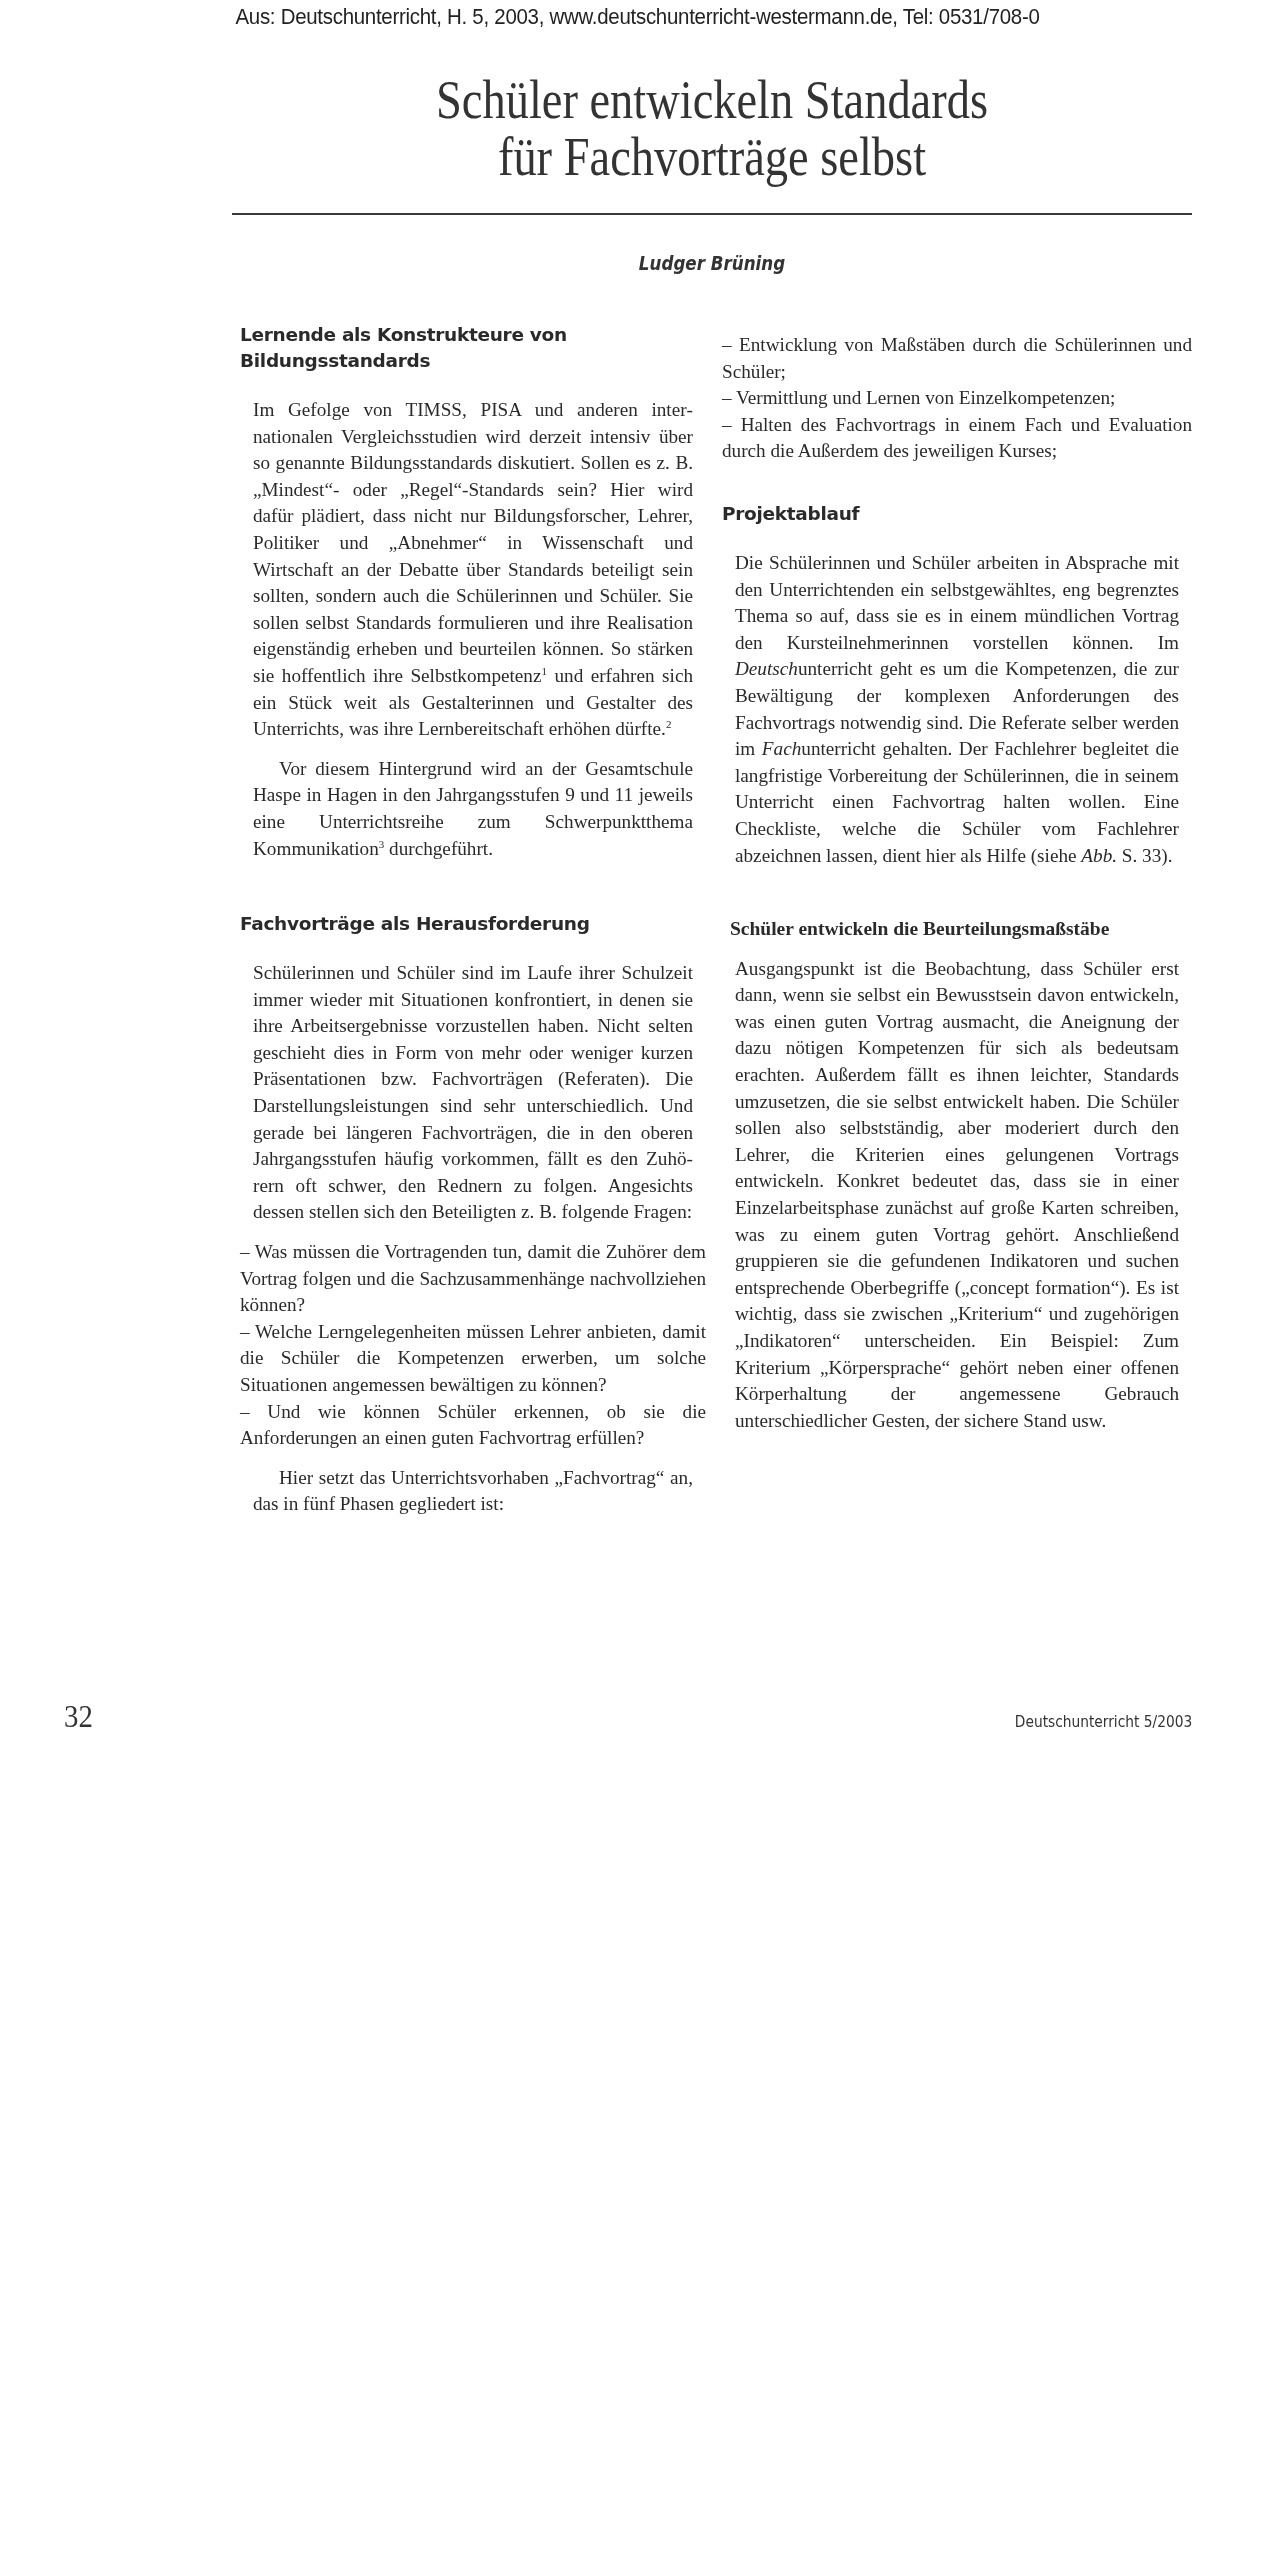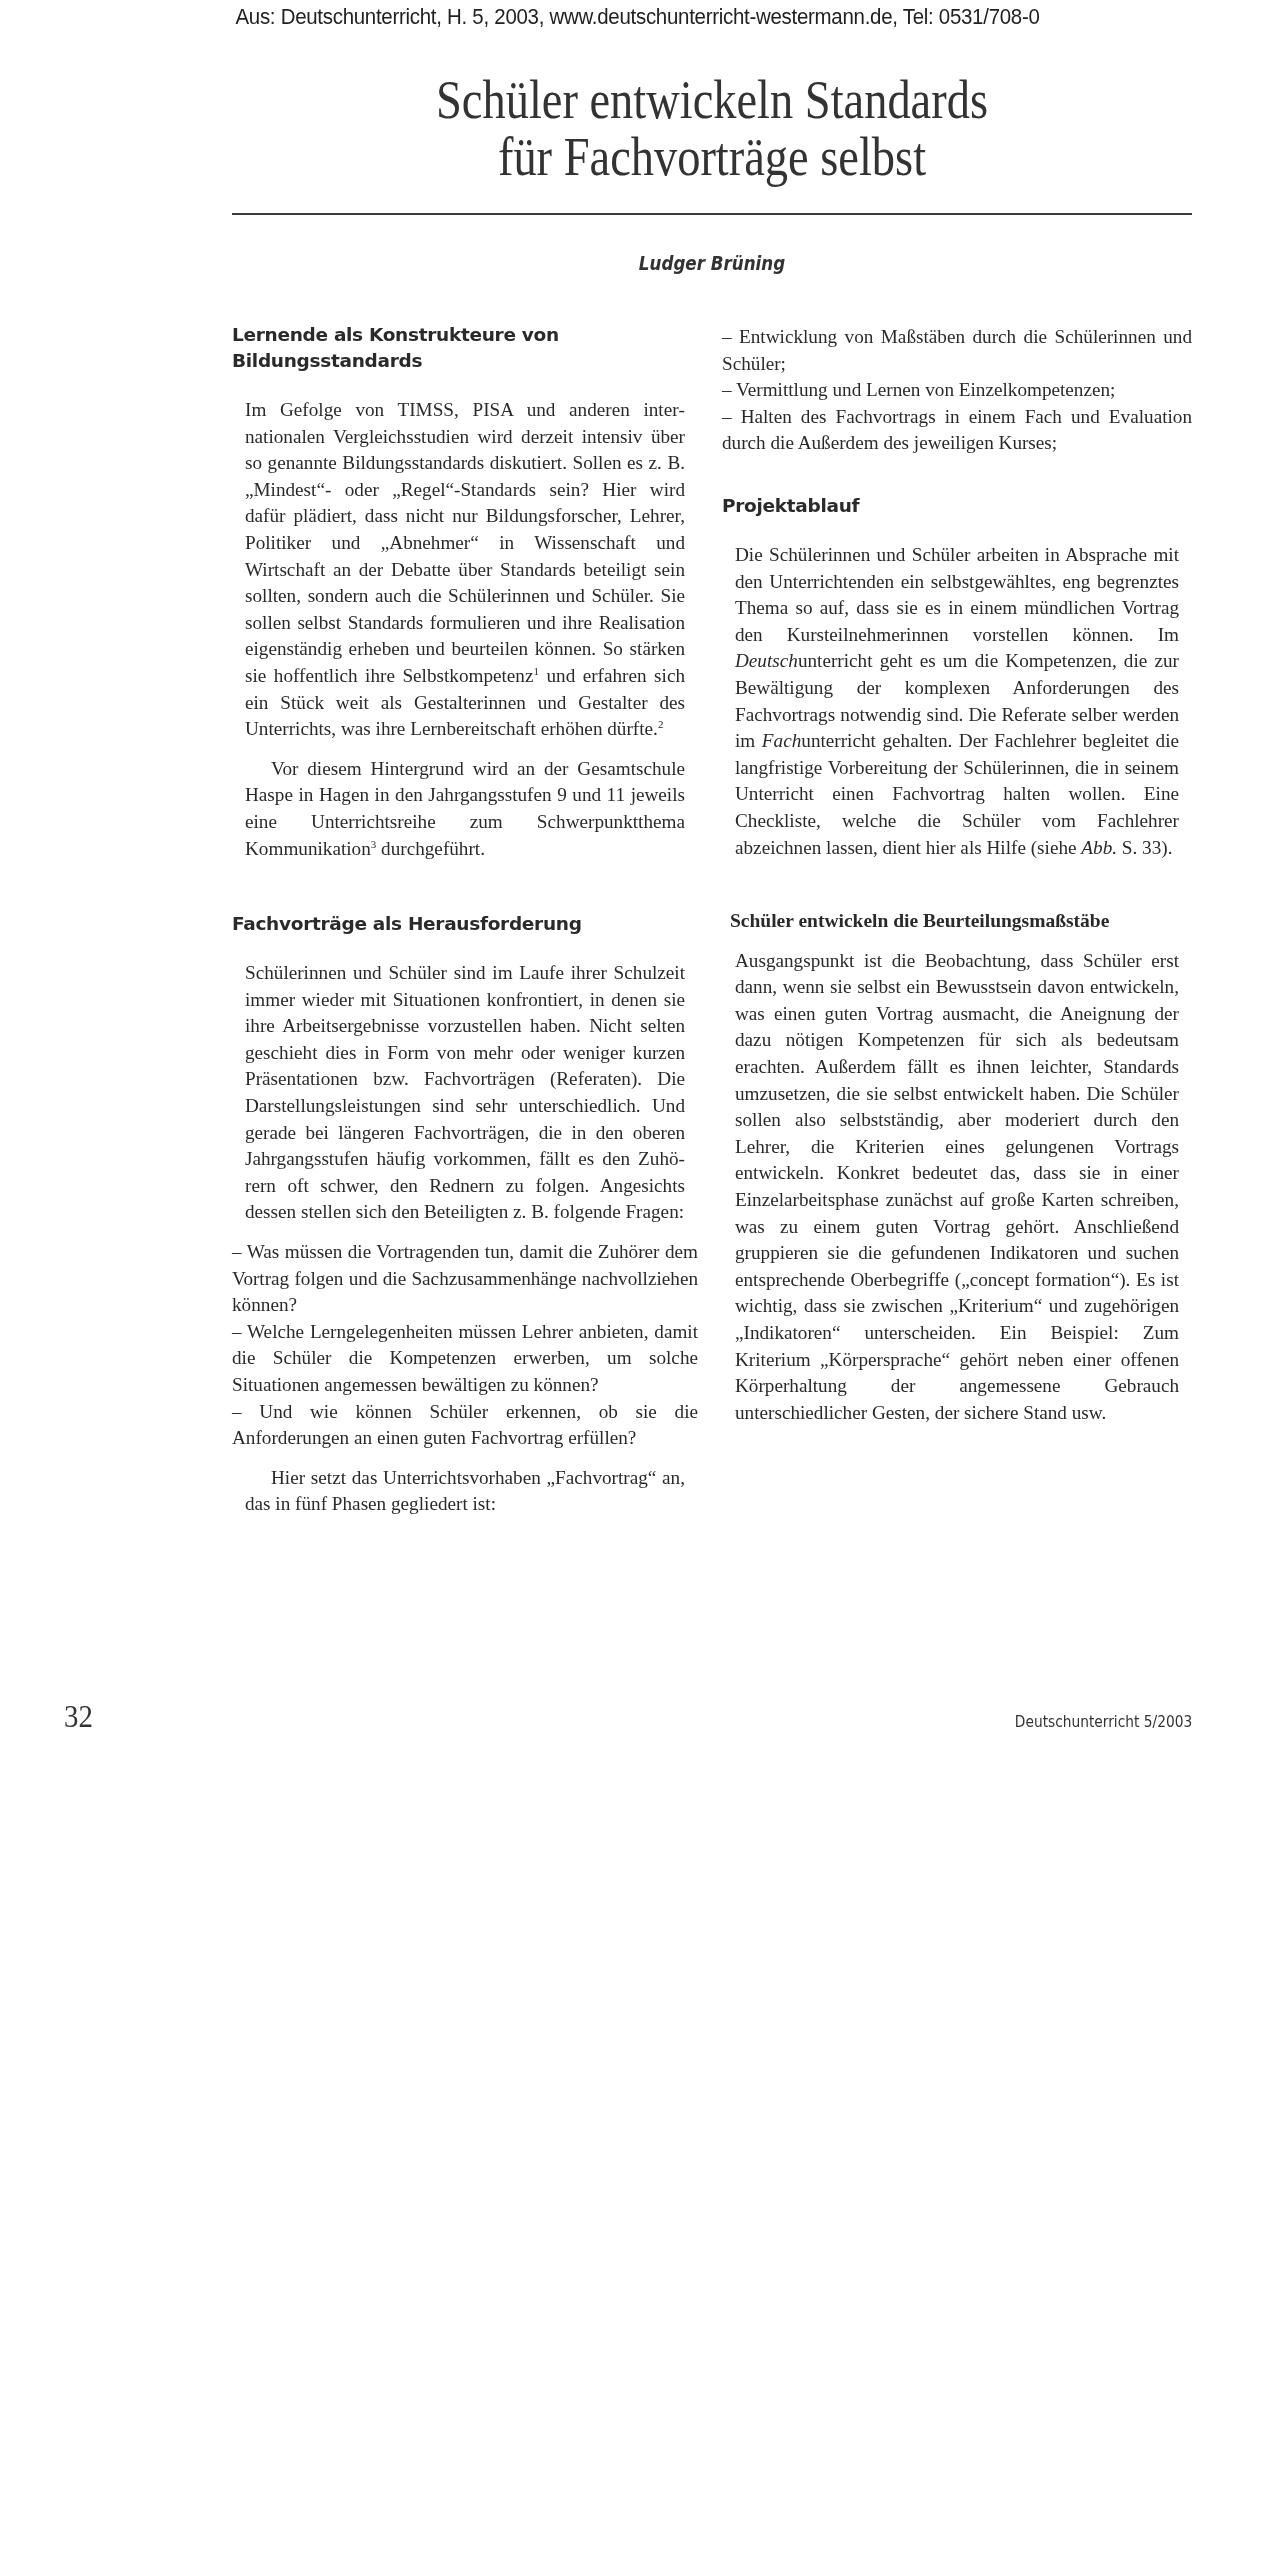--- a/index.html
+++ b/index.html
@@ -14,22 +14,22 @@
     font-family: "Liberation Serif", serif; font-size: 54px; line-height: 57px; color: #333;
     transform: scaleX(0.86); transform-origin: center;
   }
   .rule { position: absolute; top: 213px; left: 232px; width: 960px; height: 2px; background: #3a3a3a; }
   .author {
     position: absolute; top: 252px; left: 232px; width: 960px; text-align: center;
     font-family: "DejaVu Sans", sans-serif; font-style: italic; font-weight: bold;
     font-size: 19px; color: #333; transform: scaleX(0.88); transform-origin: center;
   }
   .col { position: absolute; width: 466px; font-family: "Liberation Serif", serif; font-size: 19.2px; line-height: 26.6px; color: #2a2a2a; }
-  .col-left { left: 232px; top: 322px; }
-  .col-right { left: 722px; top: 324px; width: 470px; }
+  .col-left { left: 240px; top: 322px; }
+  .col-right { left: 722px; top: 332px; width: 470px; }
   .h-sans {
     font-family: "DejaVu Sans", sans-serif; font-weight: bold; font-size: 18.5px; line-height: 26px;
     color: #2a2a2a; letter-spacing: -0.3px; margin: 0;
   }
   .h-serif { font-family: "Liberation Serif", serif; font-weight: bold; font-size: 19.5px; line-height: 26.6px; margin: 8px; }
   p { margin: 13px; text-align: justify; hyphens: manual; }
   .indent { text-indent: 26px; }
   .gap-s { height: 10px; }
   .gap-m { height: 26px; }
   .gap-l { height: 36px; }

